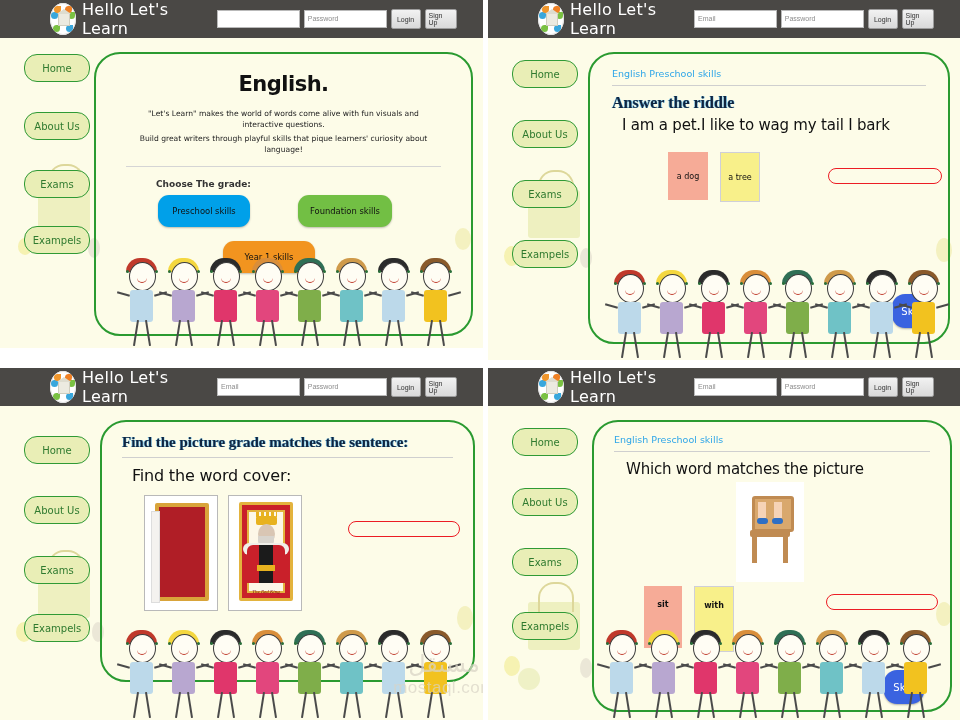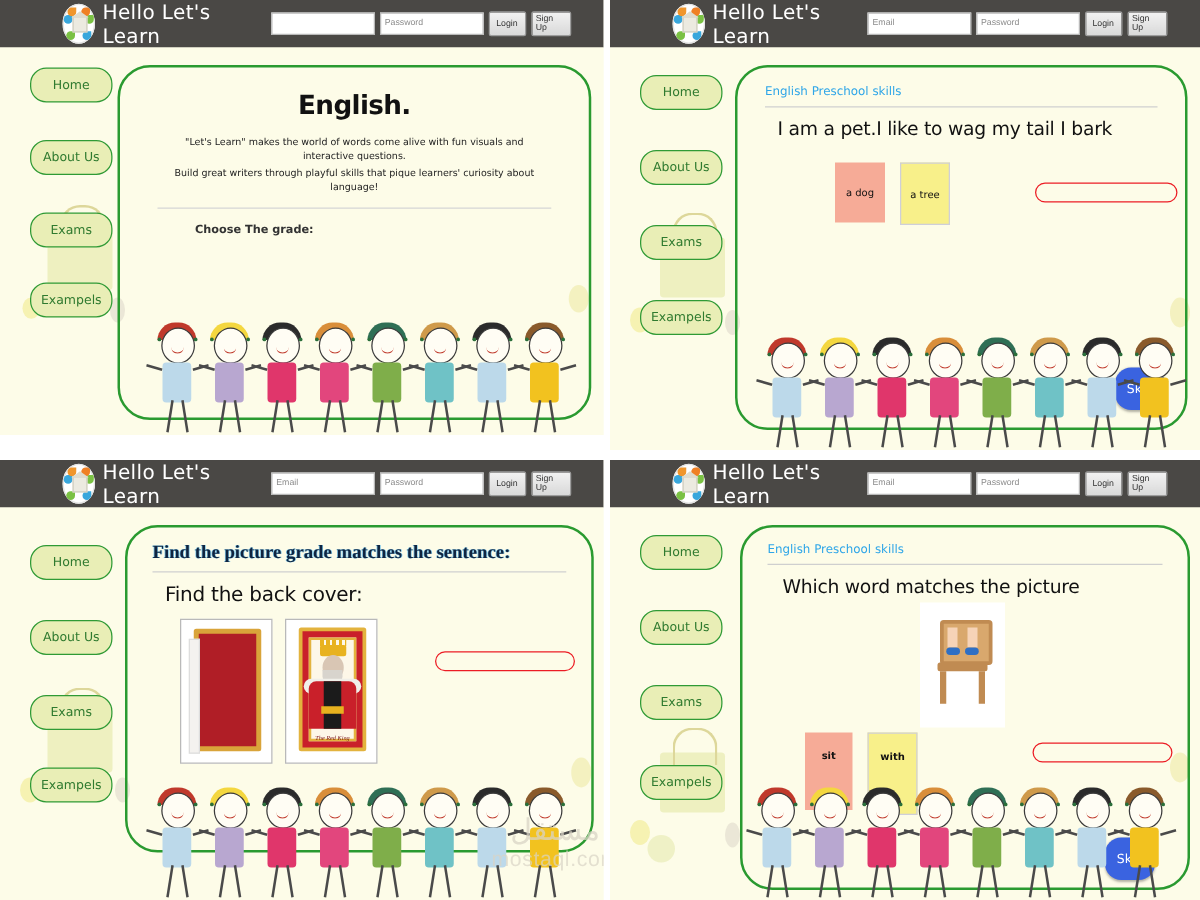--- a/index.html
+++ b/index.html
@@ -275,20 +275,25 @@
           </div>
       </div>
 
       <div class="card" style="left:94px;top:14px;right:10px;bottom:12px;">
         <div class="card-inner">
           <div class="h1title">English.</div>
           <div class="intro">"Let's Learn" makes the world of words come alive with fun visuals and interactive questions.</div>
           <div class="intro" style="margin-top:2px;">Build great writers through playful skills that pique learners' curiosity about language!</div>
           <div class="thinrule"></div>
           <div class="choose">Choose  The grade:</div>
+          <div class="pillrow">
+            <div class="pill preschool">Preschool skills</div>
+            <div class="pill foundation">Foundation skills</div>
+            <div class="pill year1">Year 1 skills</div>
+          </div>
         </div>
       </div>
 
       <div class="kids">
         <div class="kid" style="left:120px;">
             <span class="hair" style="background:#c0392b;"></span>
             <span class="head"></span>
             <span class="eye l"></span>
             <span class="eye r"></span>
             <span class="mouth"></span>
@@ -426,20 +431,21 @@
           </div>
         <div class="navbtn" style="margin-top:32px;">
             <span>Exampels</span>
           </div>
       </div>
 
       <div class="card" style="left:100px;top:14px;right:10px;bottom:16px;">
         <div class="card-inner">
           <div class="crumb">English Preschool skills</div>
           <div class="rule"></div>
+          <div class="qtitle">Answer the riddle</div>
           <div class="qsub" style="margin-left:10px;">I am a pet.I like to wag my tail I bark</div>
 
           <div class="opts" style="height:70px;margin-top:14px;">
             <div class="opt salmon" style="left:56px;top:4px;width:40px;height:48px;">a dog</div>
             <div class="opt yellow" style="left:108px;top:4px;width:38px;height:48px;">a tree</div>
             <div class="answerbar" style="left:216px;top:20px;width:112px;height:14px;"></div>
           </div>
         </div>
         <div class="skip" style="right:16px;bottom:14px;">Skip</div>
       </div>
@@ -585,21 +591,21 @@
           </div>
         <div class="navbtn" style="margin-top:30px;">
             <span>Exampels</span>
           </div>
       </div>
 
       <div class="card" style="left:100px;top:14px;right:8px;bottom:38px;">
         <div class="card-inner" style="padding:12px 20px;">
           <div class="qtitle" style="font-size:15px;">Find the picture grade matches the sentence:</div>
           <div class="rule"></div>
-          <div class="qsub" style="margin-left:10px;font-size:16px;">Find the back cover:</div>
+          <div class="qsub" style="margin-left:10px;font-size:16px;">Find the word cover:</div>
 
           <div class="opts" style="height:130px;margin-top:10px;">
             <div class="bookframe" style="left:22px;top:0;width:72px;height:114px;">
               <span class="book-back"></span>
             </div>
             <div class="bookframe" style="left:106px;top:0;width:72px;height:114px;">
               <span class="book-front">
                 <span class="bf-inner"></span>
                 <span class="king-crown"></span>
                 <span class="king-head"></span>

